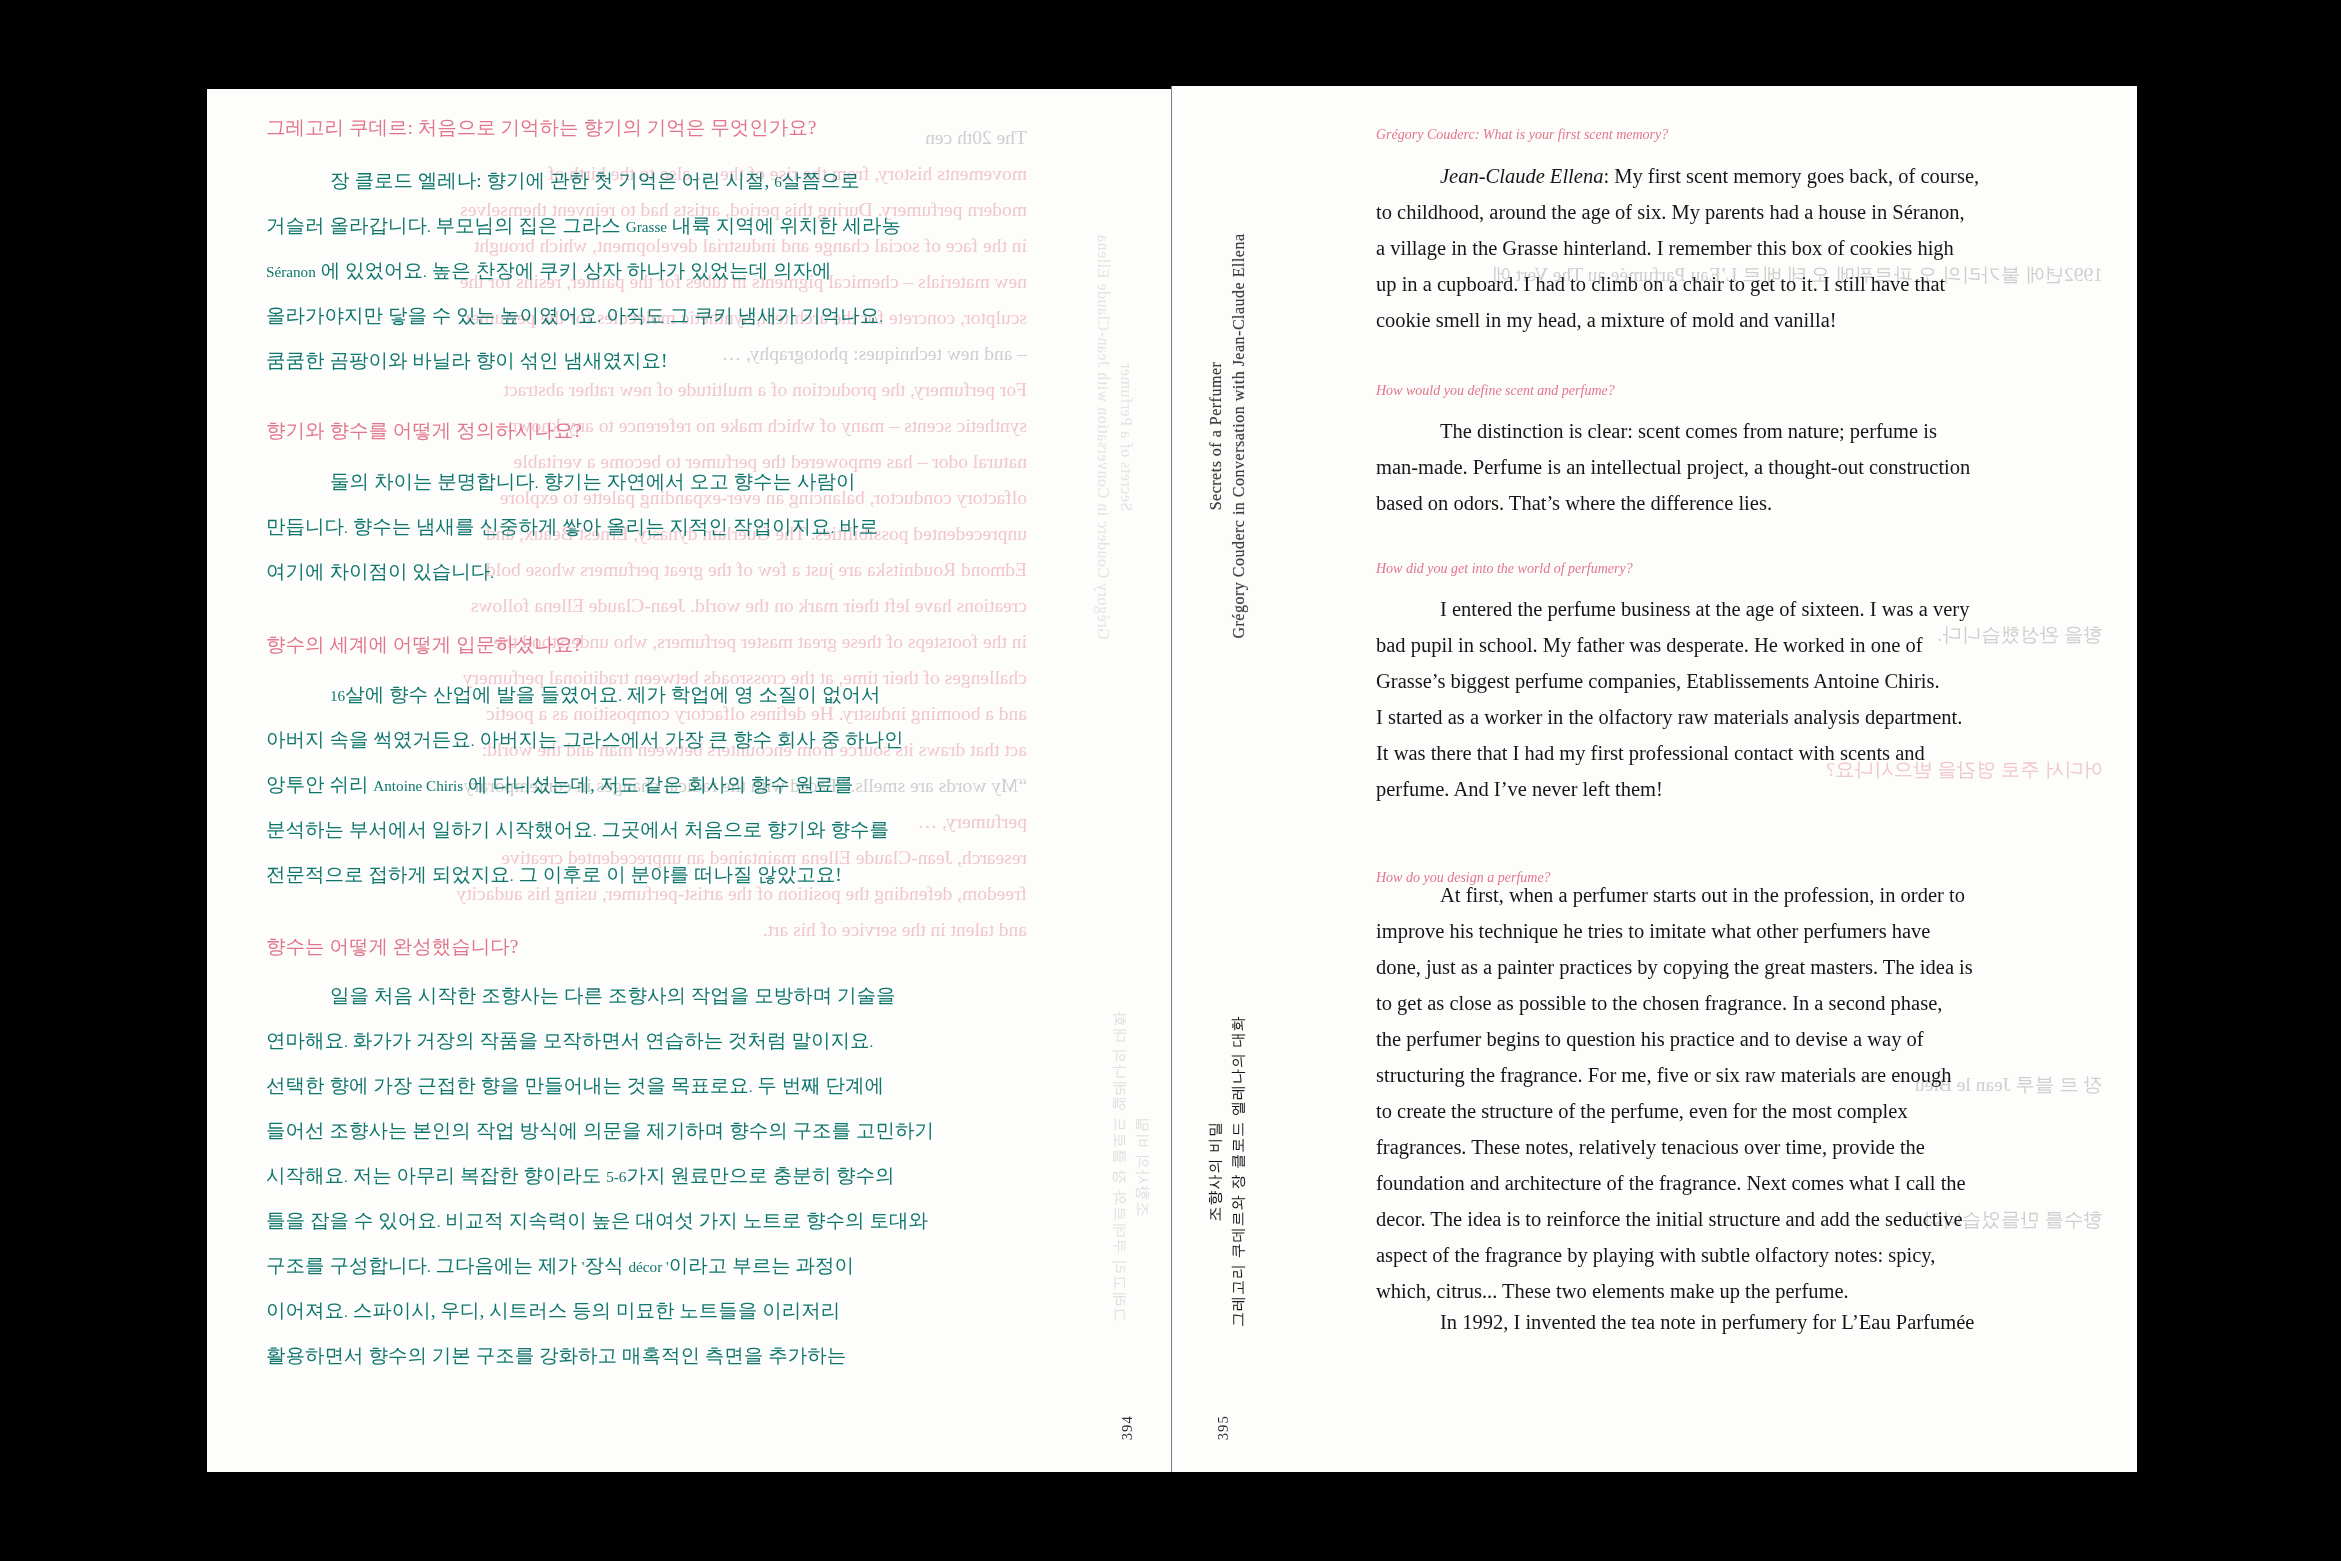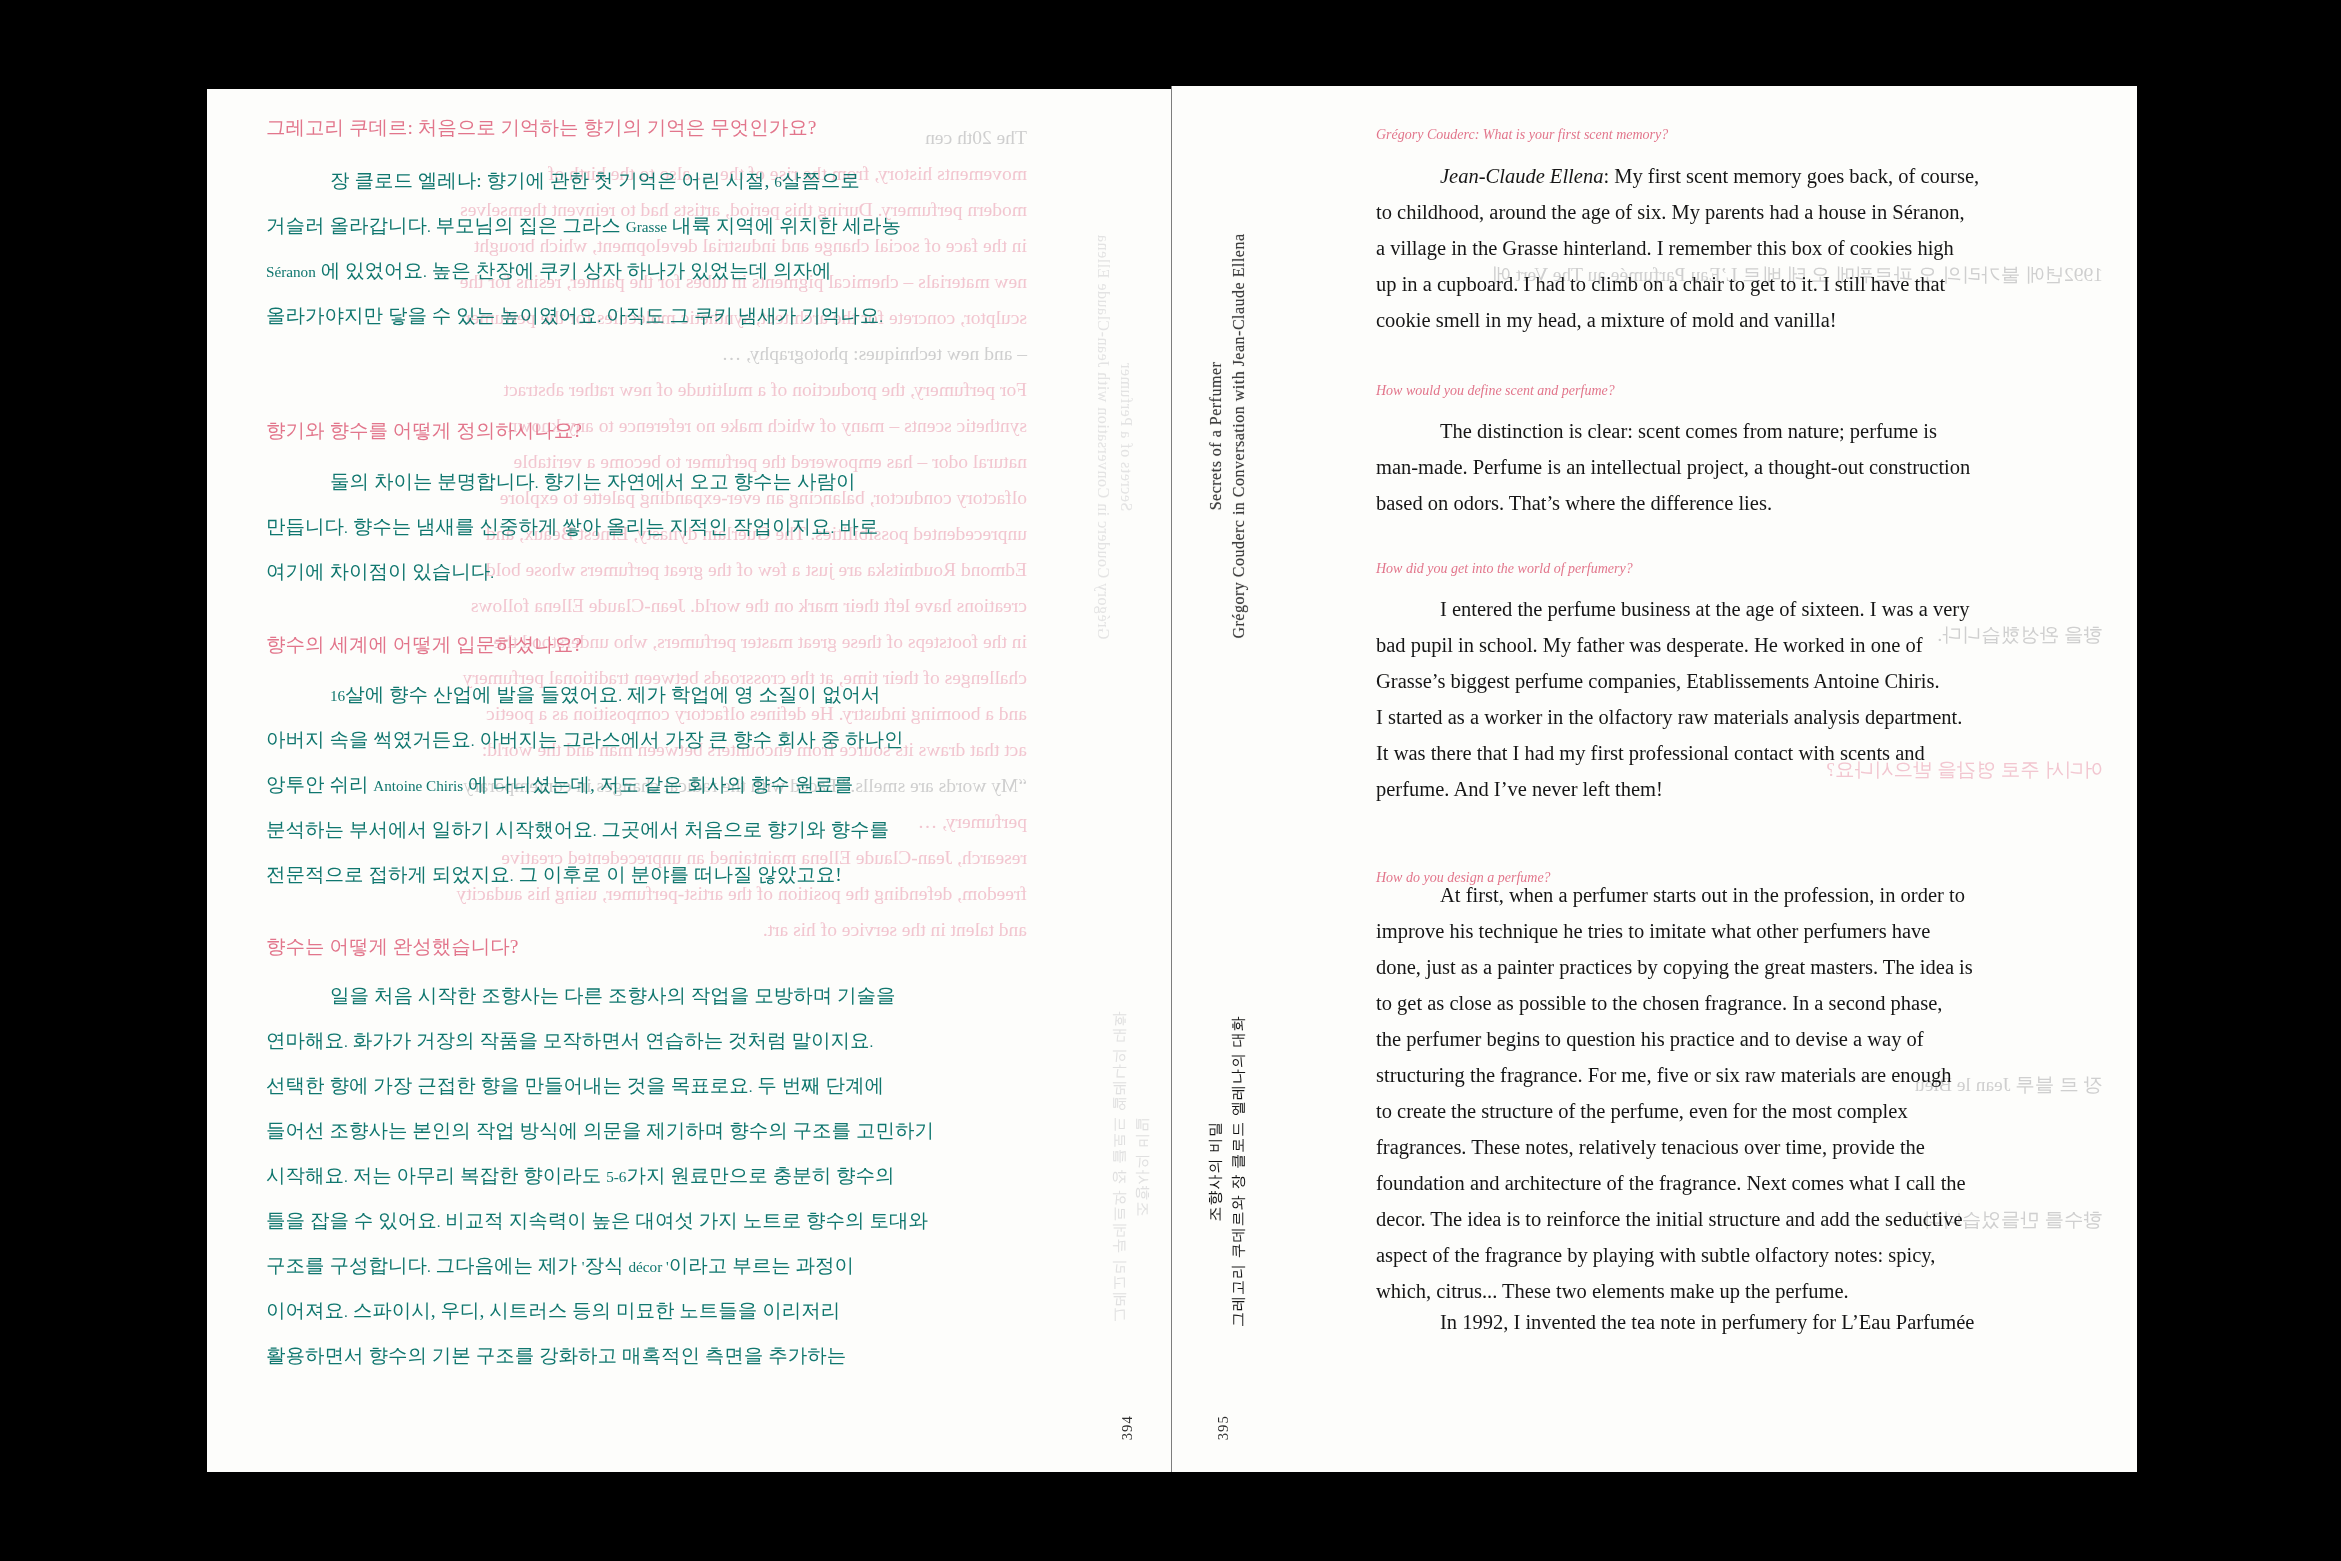--- a/index.html
+++ b/index.html
@@ -89,20 +89,21 @@
       <div class="vl">조향사의 비밀</div>
       <div class="vl">그레고리 쿠데르와 장 클로드 엘레나의 대화</div>
     </div>
 
     <div class="ko-h" style="top:24px">그레고리 쿠데르: 처음으로 기억하는 향기의 기억은 무엇인가요?</div>
     <div class="ko-p indent-first" style="top:69px">
         <div class="tl">장 클로드 엘레나: 향기에 관한 첫 기억은 어린 시절, <span class="latin">6</span>살쯤으로</div>
         <div class="tl">거슬러 올라갑니다<span class="latin">.</span> 부모님의 집은 그라스 <span class="latin">Grasse</span> 내륙 지역에 위치한 세라농</div>
         <div class="tl"><span class="latin">Séranon</span> 에 있었어요<span class="latin">.</span> 높은 찬장에 쿠키 상자 하나가 있었는데 의자에</div>
         <div class="tl">올라가야지만 닿을 수 있는 높이였어요<span class="latin">.</span> 아직도 그 쿠키 냄새가 기억나요<span class="latin">.</span></div>
+        <div class="tl">쿰쿰한 곰팡이와 바닐라 향이 섞인 냄새였지요!</div>
       </div>
 
     <div class="ko-h" style="top:327px">향기와 향수를 어떻게 정의하시나요?</div>
     <div class="ko-p indent-first" style="top:370px">
         <div class="tl">둘의 차이는 분명합니다<span class="latin">.</span> 향기는 자연에서 오고 향수는 사람이</div>
         <div class="tl">만듭니다<span class="latin">.</span> 향수는 냄새를 신중하게 쌓아 올리는 지적인 작업이지요<span class="latin">.</span> 바로</div>
         <div class="tl">여기에 차이점이 있습니다<span class="latin">.</span></div>
       </div>
 
     <div class="ko-h" style="top:541px">향수의 세계에 어떻게 입문하셨나요?</div>

